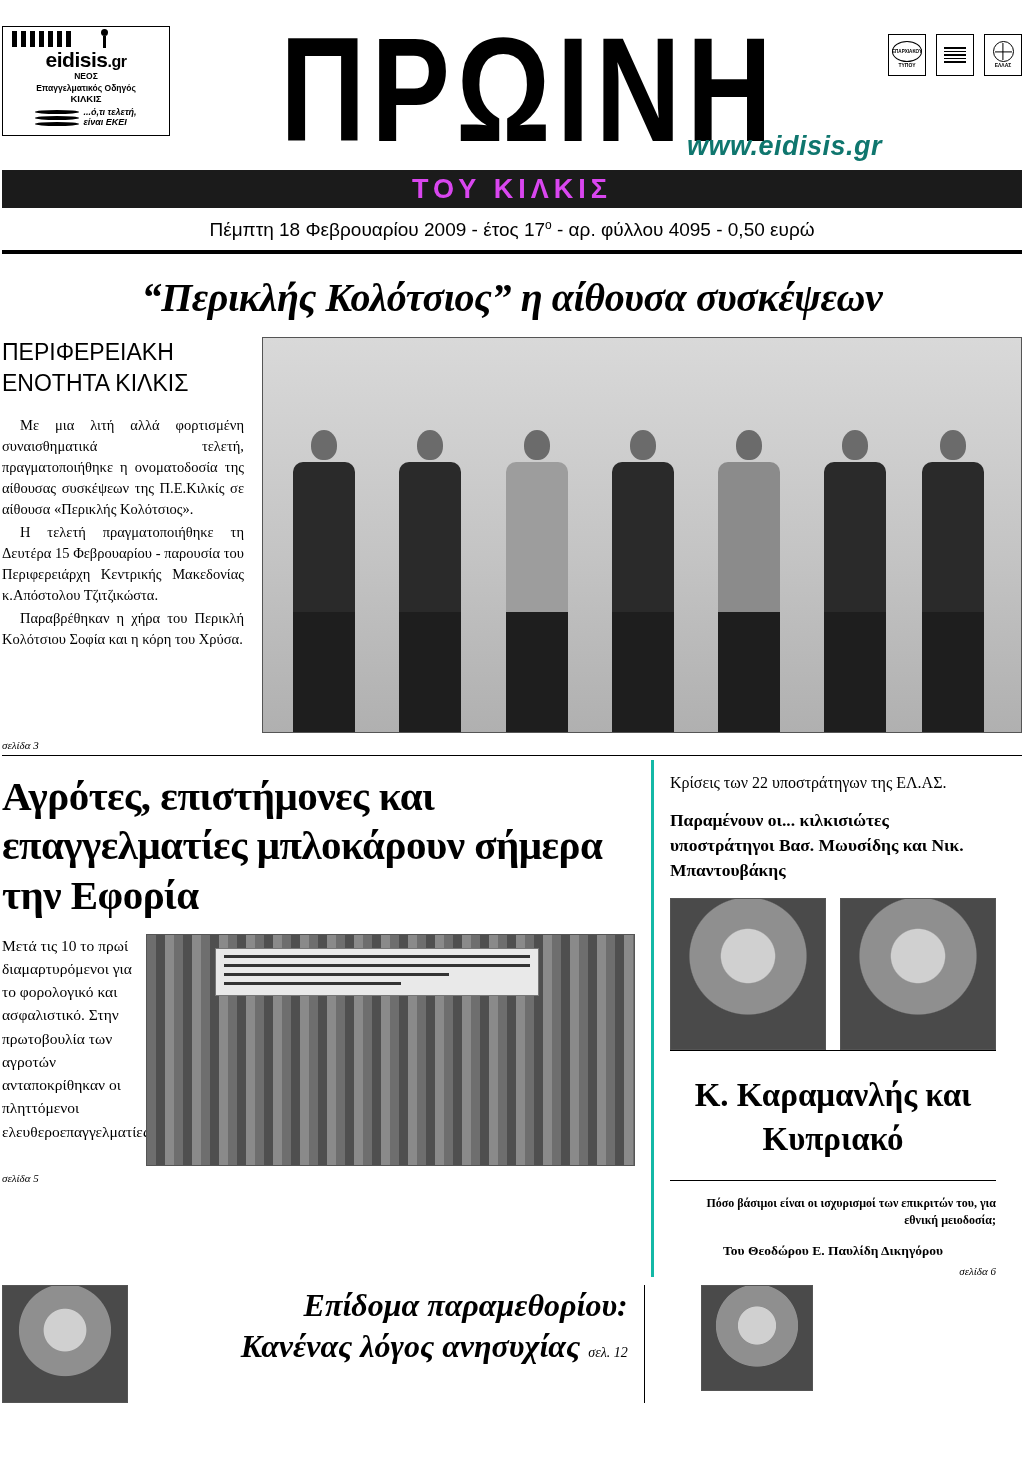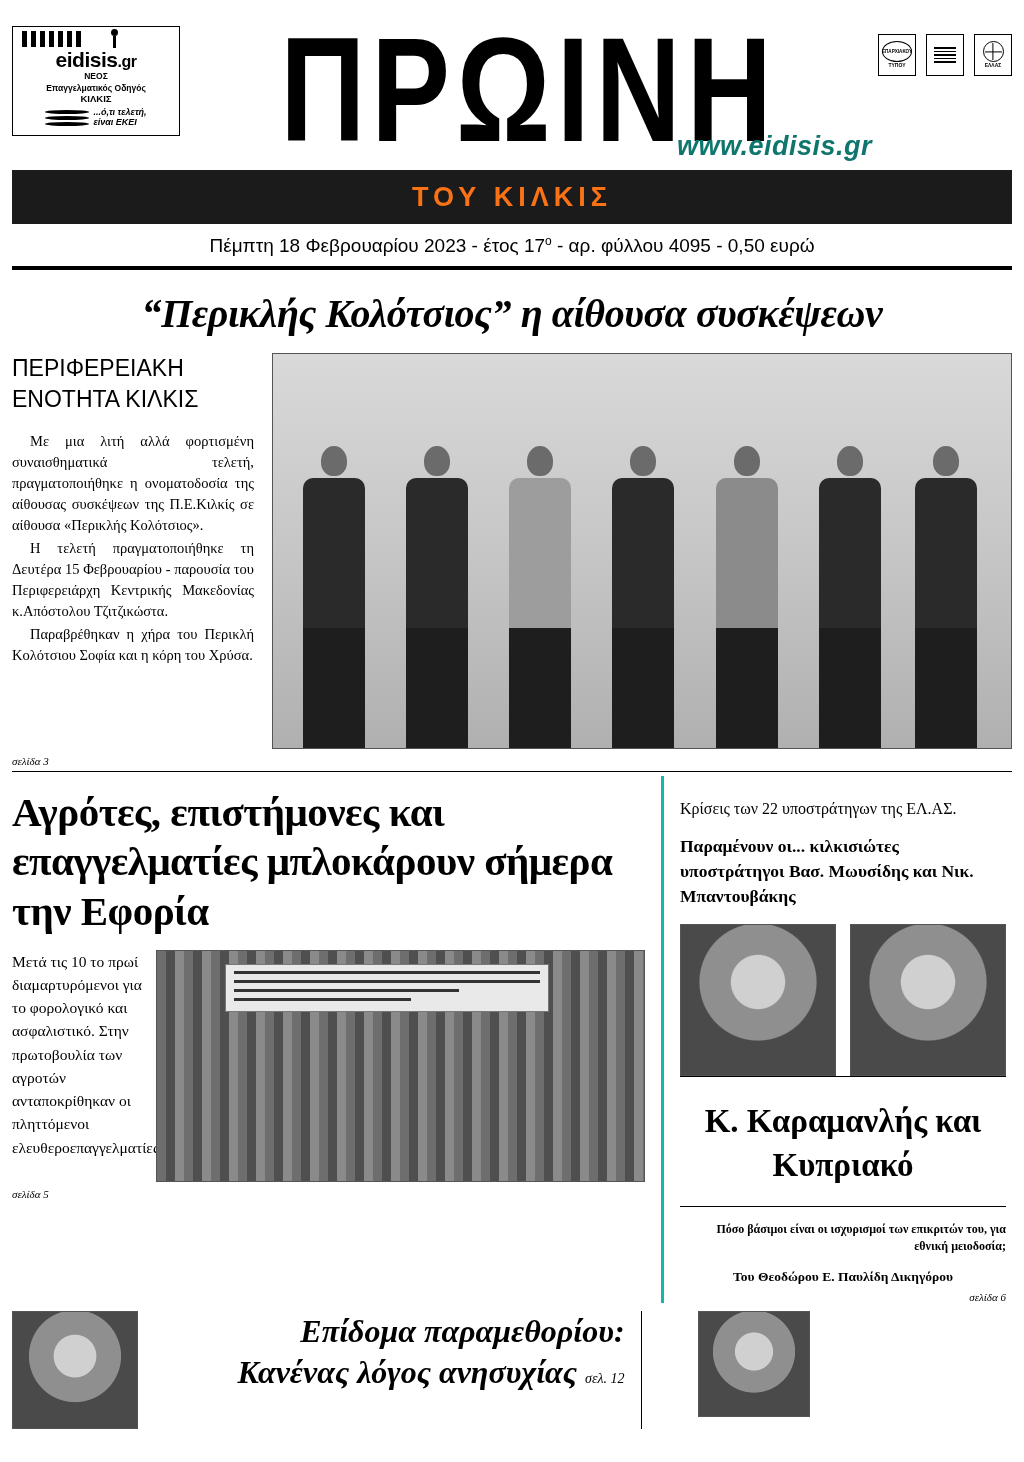--- a/index.html
+++ b/index.html
@@ -3,21 +3,21 @@
 <meta charset="utf-8">
 <style>
   html,body{margin:0;padding:0;}
   body{
     width:1024px;height:1462px;
     background:#ffffff;
     font-family:"Liberation Serif", serif;
     color:#000;
     overflow:hidden;
   }
-  .page{position:relative;width:1024px;height:1462px;box-sizing:border-box;padding:0 12px;}
+  .page{position:relative;width:1024px;height:1462px;box-sizing:border-box;padding:0 2px;}
 
   
   .masthead{display:flex;align-items:flex-start;justify-content:space-between;padding-top:26px;}
   .logo-box{
     width:168px;height:110px;border:1px solid #000;box-sizing:border-box;
     padding:4px 5px;display:flex;flex-direction:column;align-items:center;justify-content:flex-start;
     font-family:"Liberation Sans", sans-serif;
   }
   .logo-bars{width:84px;height:16px;margin-bottom:1px;position:relative;align-self:flex-start;margin-left:4px;}
   .logo-bars span{position:absolute;top:0;width:5px;height:16px;background:#000;}
@@ -52,21 +52,21 @@
     display:flex;flex-direction:column;align-items:center;justify-content:center;
     font-family:"Liberation Sans", sans-serif;font-size:5px;font-weight:bold;text-align:center;line-height:1.15;}
   .stamp .oval{width:26px;height:17px;border:1.4px solid #000;border-radius:50%;display:flex;align-items:center;justify-content:center;font-size:4.6px;padding:1px;}
   .stamp .globe{width:19px;height:19px;border:1.4px solid #000;border-radius:50%;position:relative;}
   .stamp .globe:before{content:"";position:absolute;left:50%;top:1px;bottom:1px;width:1.2px;background:#000;transform:translateX(-50%);}
   .stamp .globe:after{content:"";position:absolute;top:50%;left:1px;right:1px;height:1.2px;background:#000;transform:translateY(-50%);}
   .stamp .lines{width:22px;height:20px;display:flex;flex-direction:column;justify-content:space-evenly;}
   .stamp .lines b{display:block;height:1.6px;background:#000;}
 
   .subtitle-bar{
-    margin-top:34px;height:54px;background:#1b1b1b;color:#f97316;
+    margin-top:34px;height:38px;background:#1b1b1b;color:#d946ef;
     display:flex;align-items:center;justify-content:center;
   }
   .subtitle-bar span{
     font-family:"Liberation Sans", sans-serif;font-weight:bold;font-size:27px;letter-spacing:5px;
   }
   .issue-line{
     text-align:center;font-size:19px;padding:10px 0 9px;
     font-family:"Liberation Sans", sans-serif;
   }
   .issue-line sup{font-size:12px;}
@@ -92,21 +92,21 @@
   .mid{display:flex;gap:0;margin-top:4px;}
   .mid-left{width:652px;padding-right:16px;box-sizing:border-box;border-right:3px solid #14b8a6;}
   .mid-right{width:342px;padding-left:16px;box-sizing:border-box;}
   .mid-head{
     font-weight:bold;font-size:41px;line-height:1.2;margin:12px 0 14px;letter-spacing:-.5px;
   }
   .mid-flow{display:flex;gap:2px;}
   .mid-narrow{width:142px;font-size:15.5px;line-height:1.5;}
   .mid-photo{flex:1;background:#9a9a9a;border:1px solid #555;position:relative;overflow:hidden;}
 
-  .right-lead{font-size:16px;line-height:1.35;margin:22px 0 14px;}
+  .right-lead{font-size:16px;line-height:1.35;margin:12px 0 14px;}
   .right-sub{font-weight:bold;font-size:17.5px;line-height:1.45;margin-bottom:14px;}
   .portraits{display:flex;gap:14px;}
   .portrait{flex:1;height:150px;background:#9b9b9b;border:1px solid #555;position:relative;overflow:hidden;}
 
   .kar-head{
     font-weight:bold;font-size:33px;line-height:1.35;text-align:center;margin:22px 0 18px;
   }
   .kar-sub{font-weight:bold;font-size:12px;line-height:1.45;text-align:right;}
   .kar-by{font-weight:bold;font-size:13.5px;line-height:1.4;text-align:center;margin-top:12px;}
 
@@ -197,21 +197,21 @@
         <div style="margin-top:1px;">ΕΛΛΑΣ</div>
       </div>
     </div>
   </div>
 
   <div class="subtitle-bar">
     <span>ΤΟΥ ΚΙΛΚΙΣ</span>
   </div>
 
   <div class="issue-line">
-    <span>Πέμπτη 18 Φεβρουαρίου 2023 - έτος 17</span><sup>ο</sup><span> - αρ. φύλλου 4095 - 0,50 ευρώ</span>
+    <span>Πέμπτη 18 Φεβρουαρίου 2009 - έτος 17</span><sup>ο</sup><span> - αρ. φύλλου 4095 - 0,50 ευρώ</span>
   </div>
 
   <div class="rule-thick"></div>
 
   <div class="lead-head">“Περικλής Κολότσιος” η αίθουσα συσκέψεων</div>
 
   <div class="lead-body">
     <div class="lead-col">
       <div class="kicker">ΠΕΡΙΦΕΡΕΙΑΚΗ ΕΝΟΤΗΤΑ ΚΙΛΚΙΣ</div>
       <p class="ptext">Με μια λιτή αλλά φορτισμένη συναισθηματικά τελετή, πραγματοποιήθηκε η ονοματοδοσία της αίθουσας συσκέψεων της Π.Ε.Κιλκίς σε αίθουσα «Περικλής Κολότσιος».</p>

